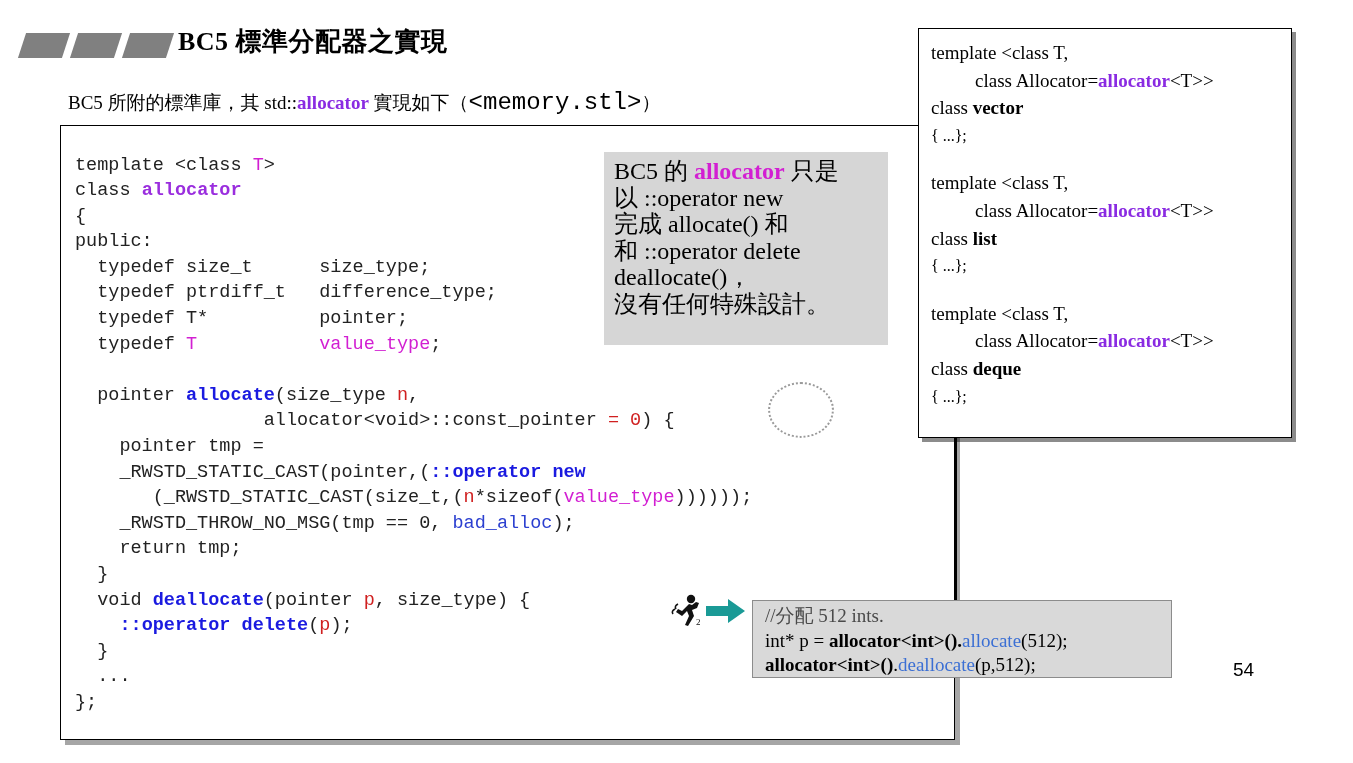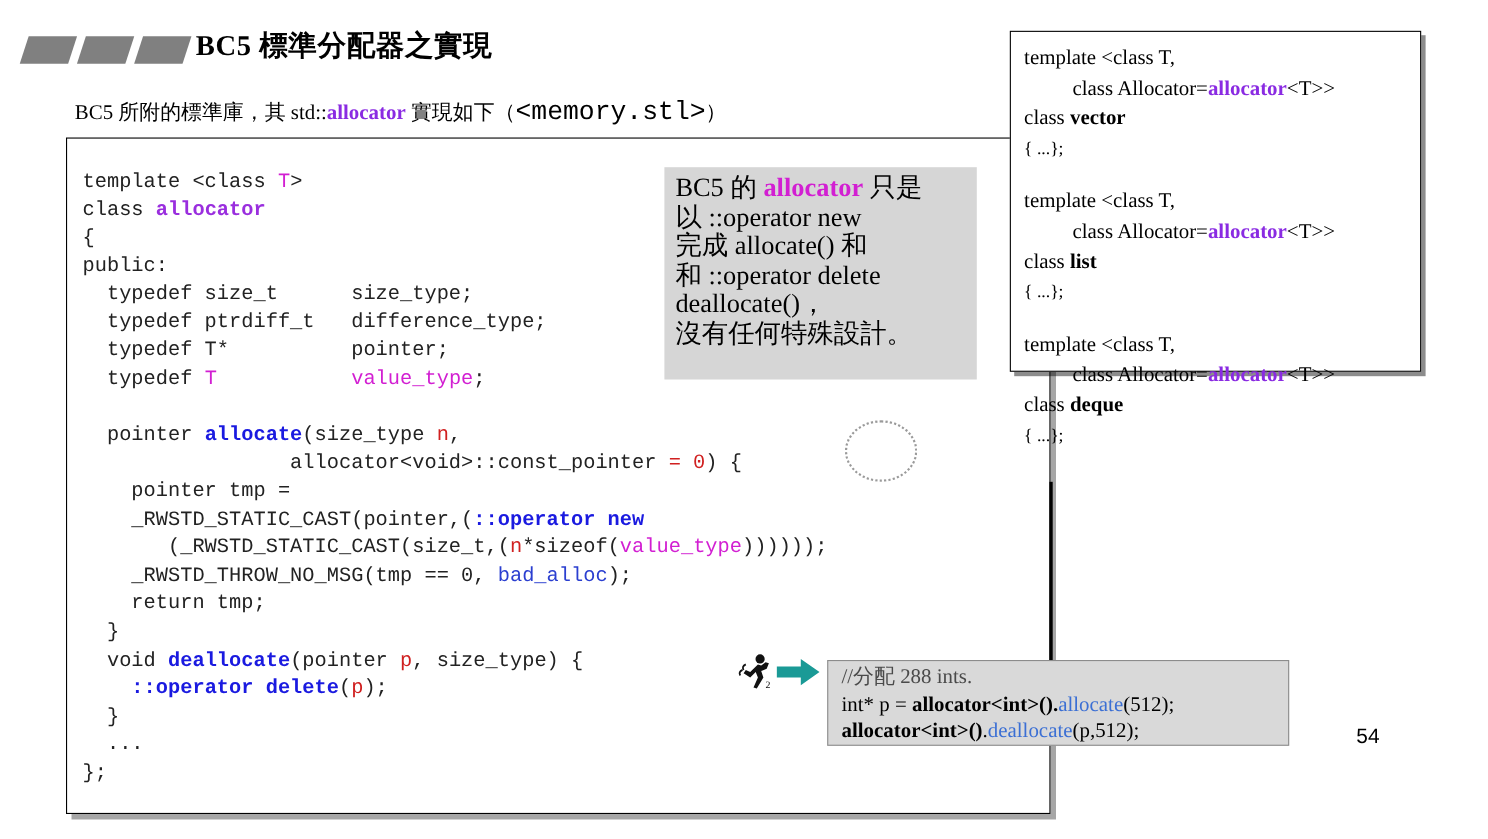--- a/index.html
+++ b/index.html
@@ -59,21 +59,21 @@
   #callout-note{
     position:absolute;left:604px;top:152px;width:284px;height:193px;
     background:#d6d6d6;
     box-sizing:border-box;padding:6px 10px 0 10px;
     font-size:24px;line-height:26.5px;
   }
   #callout-note .mag{color:#d21fd2;font-weight:bold;}
 
   
   #right-box{
-    position:absolute;left:918px;top:28px;width:374px;height:310px;
+    position:absolute;left:918px;top:28px;width:374px;height:410px;
     background:#fff;border:1.5px solid #000;
     box-shadow:4px 4px 0 rgba(0,0,0,.45);
     box-sizing:border-box;padding:10px 0 0 12px;
     font-size:19px;line-height:27.6px;
   }
   #right-box .blk{margin-bottom:20px;}
   #right-box .ind{padding-left:44px;}
   #right-box .pur{color:#8a2be2;font-weight:bold;}
   #right-box .bld{font-weight:bold;}
   #right-box .small{font-size:16px;}
@@ -189,18 +189,18 @@
   <path d="M10 12 q-4 2 -2 5" stroke="#111" stroke-width="1.6" fill="none"></path>
   <path d="M7 17 q-4 2 -2 5" stroke="#111" stroke-width="1.6" fill="none"></path>
   <text x="28" y="33" font-size="9" fill="#111" font-family="Liberation Serif, serif">2</text>
 </svg>
 
 <svg id="arrow-icon" viewBox="0 0 40 26">
   <path d="M0 8 L22 8 L22 1 L39 13 L22 25 L22 18 L0 18 Z" fill="#1a9a96"></path>
 </svg>
 
 <div id="usage-box">
-  <div class="gry">//分配 288 ints.</div>
+  <div class="gry">//分配 512 ints.</div>
   <div><span>int* p = </span><span class="bld">allocator&lt;int&gt;()</span><span class="bld">.</span><span class="blu">allocate</span><span>(512);</span></div>
   <div><span class="bld">allocator&lt;int&gt;()</span><span>.</span><span class="blu">deallocate</span><span>(p,512);</span></div>
 </div>
 
 <div id="page-number">54</div>
 
 </body></html>

